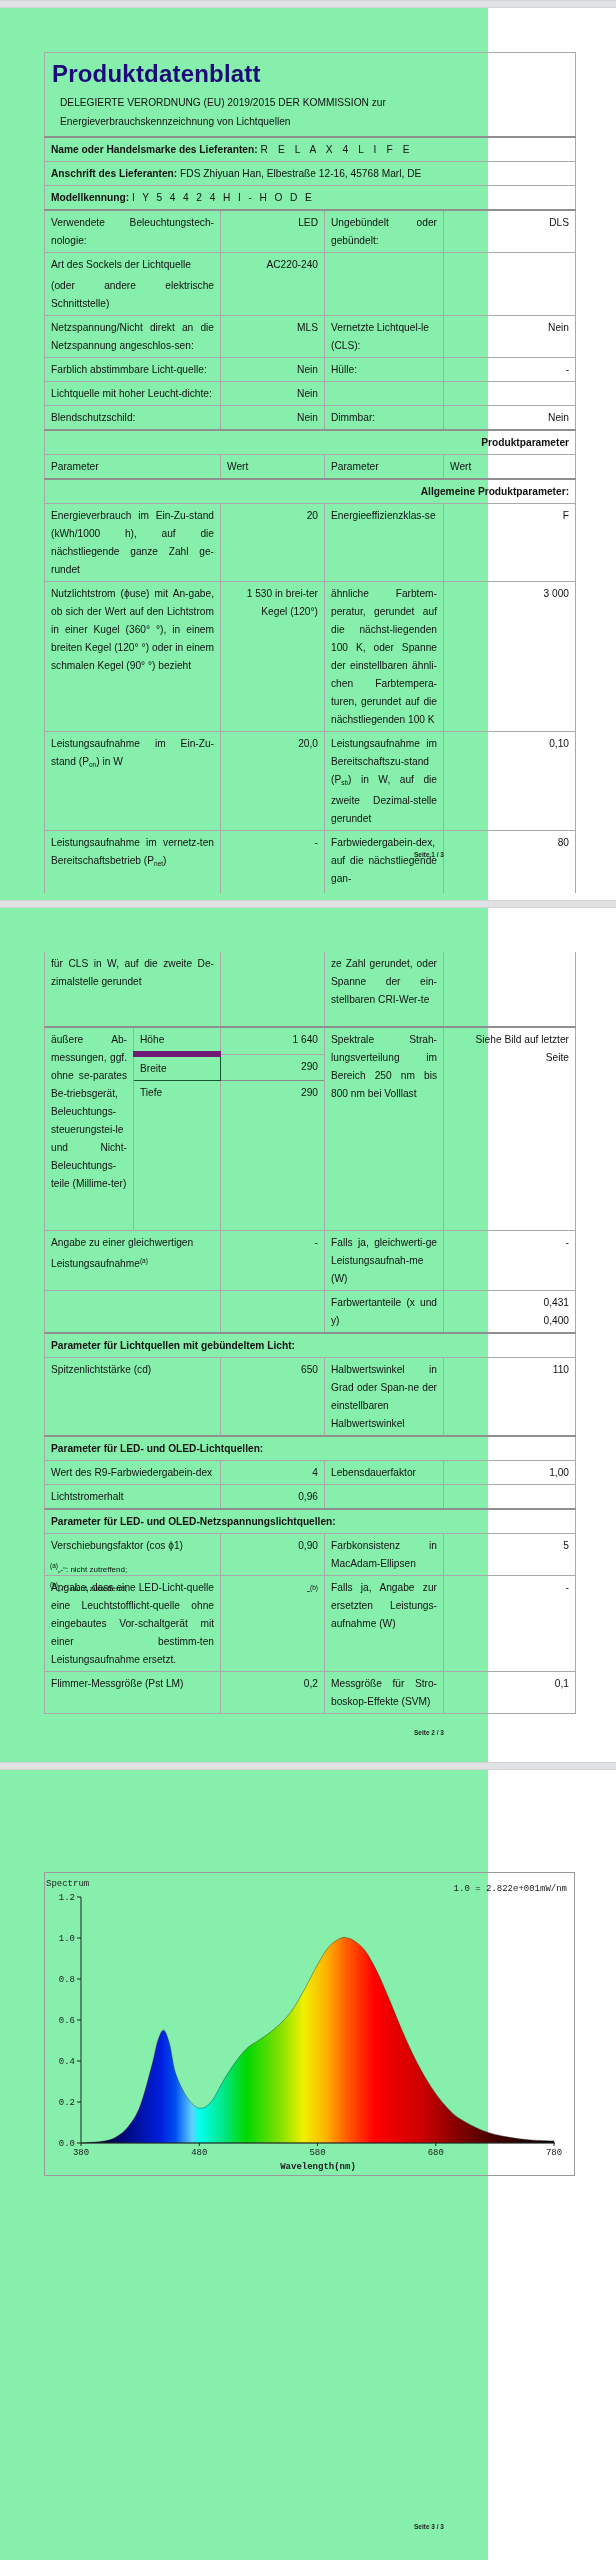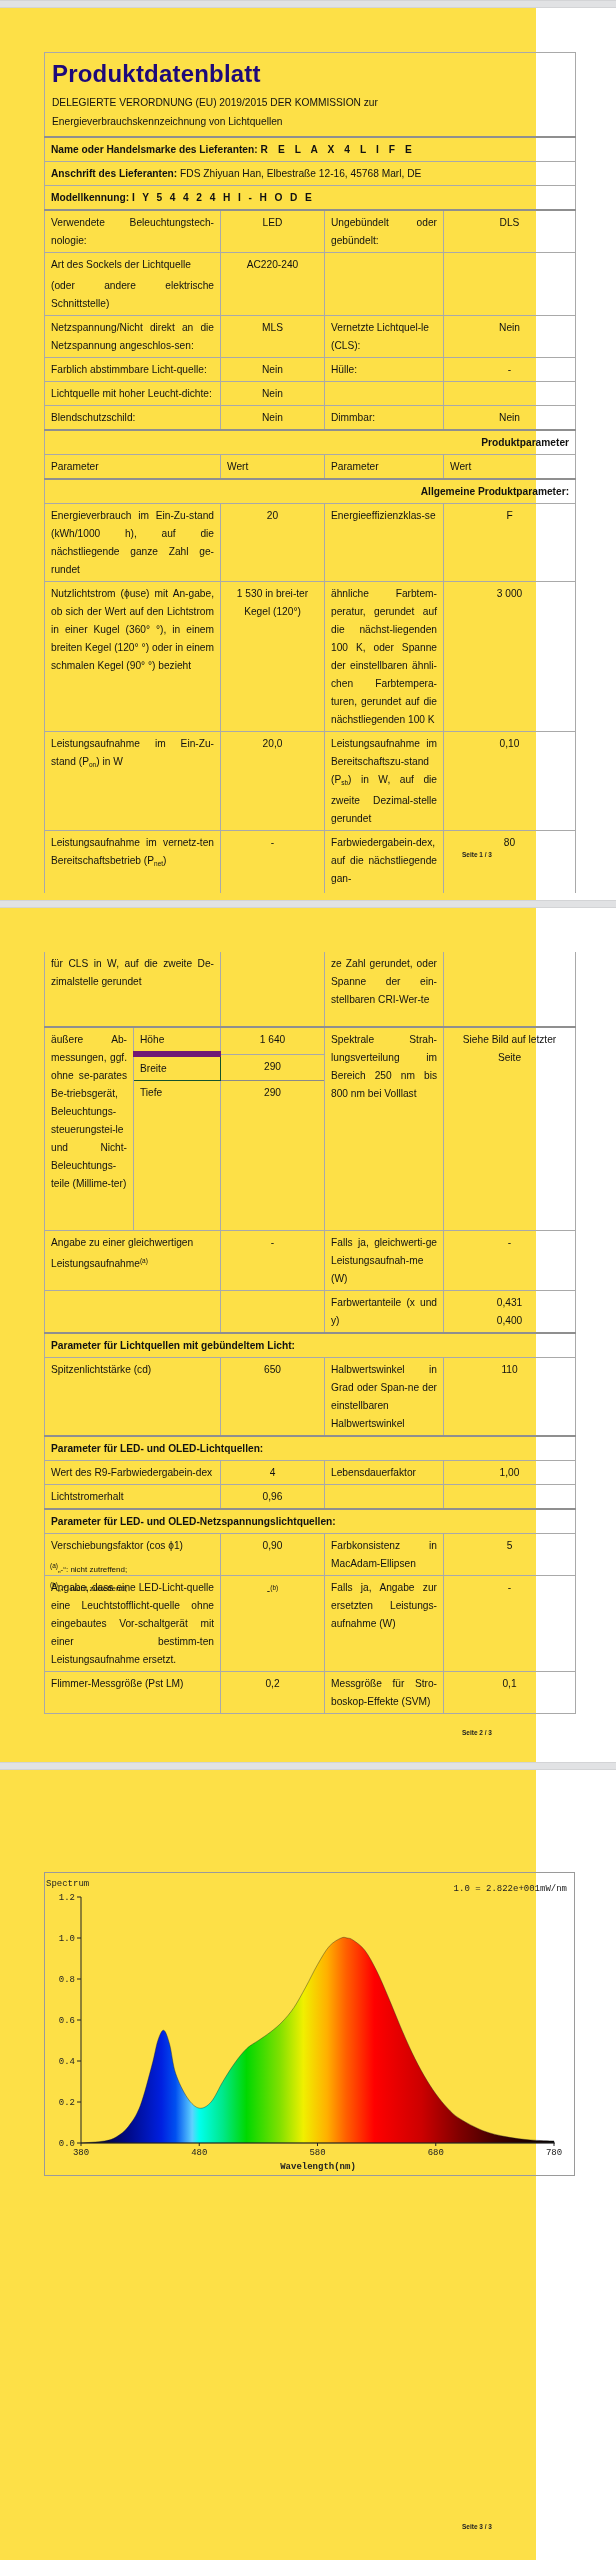--- a/index.html
+++ b/index.html
@@ -1,40 +1,40 @@
 <!DOCTYPE html>
 <html><head>
   <meta charset="utf-8">
   <style>
     * { box-sizing: border-box; margin: 0; padding: 0; }
     html, body { width: 616px; background: #ffffff; }
     body { font-family: "Liberation Sans", sans-serif; color: #111; font-size: 10.5px; line-height: 1.45; }
 
     .page-sep { height: 8px; background: #e1e2e4; border-top: 1px solid #d3d4d6; border-bottom: 1px solid #d3d4d6; }
-    .page { position: relative; width: 536px; background: #fde047; }
+    .page { position: relative; width: 488px; background: #86efac; }
     .page1 { height: 892px; }
     .page2 { height: 854px; }
     .page3 { height: 798px; }
 
     .footer-num { position: absolute; right: 44px; font-size: 6.5px; font-weight: bold; color: #222; }
 
     table { border-collapse: collapse; table-layout: fixed; width: 531px; position: absolute; left: 44px; }
     td { border: 1px solid #a9a9a9; padding: 3px 6px 2px 6px; vertical-align: top; font-size: 10.2px; line-height: 18px; }
-    td.c { text-align: center; }
+    td.c { text-align: right; }
     td.j { text-align: justify; }
     td.sec { font-weight: bold; }
     td.secc { font-weight: bold; text-align: right; }
     tr.thick td { border-top: 2px solid #8f8f8f; }
     .nb-top td { border-top: none; }
     .nb-bot td { border-bottom: none; }
 
     .header-cell { padding: 6px 7px 5px 7px; }
     .title { font-size: 24px; font-weight: bold; color: #1e0a7a; line-height: 30px; letter-spacing: 0.2px; }
-    .subtitle { font-size: 10.2px; line-height: 19px; margin-top: 4px; }
-    .spaced { letter-spacing: 3.6px; font-weight: bold; }
+    .subtitle { font-size: 10.2px; line-height: 19px; margin-top: 4px; margin-left: 8px; }
+    .spaced { letter-spacing: 3.6px; font-weight: normal; }
     .sub { font-size: 6.5px; vertical-align: -2px; }
     .sup { font-size: 6.5px; vertical-align: 4px; }
 
     .footnotes { position: absolute; left: 50px; font-size: 8px; line-height: 15px; }
 
     .chart-frame { position: absolute; left: 44px; top: 102px; width: 531px; height: 304px; border: 1px solid #9a9a9a; }
     .chart-frame svg { position: absolute; left: 0; top: 0; }
     .mono { font-family: "Liberation Mono", monospace; }
   </style>
 </head>

